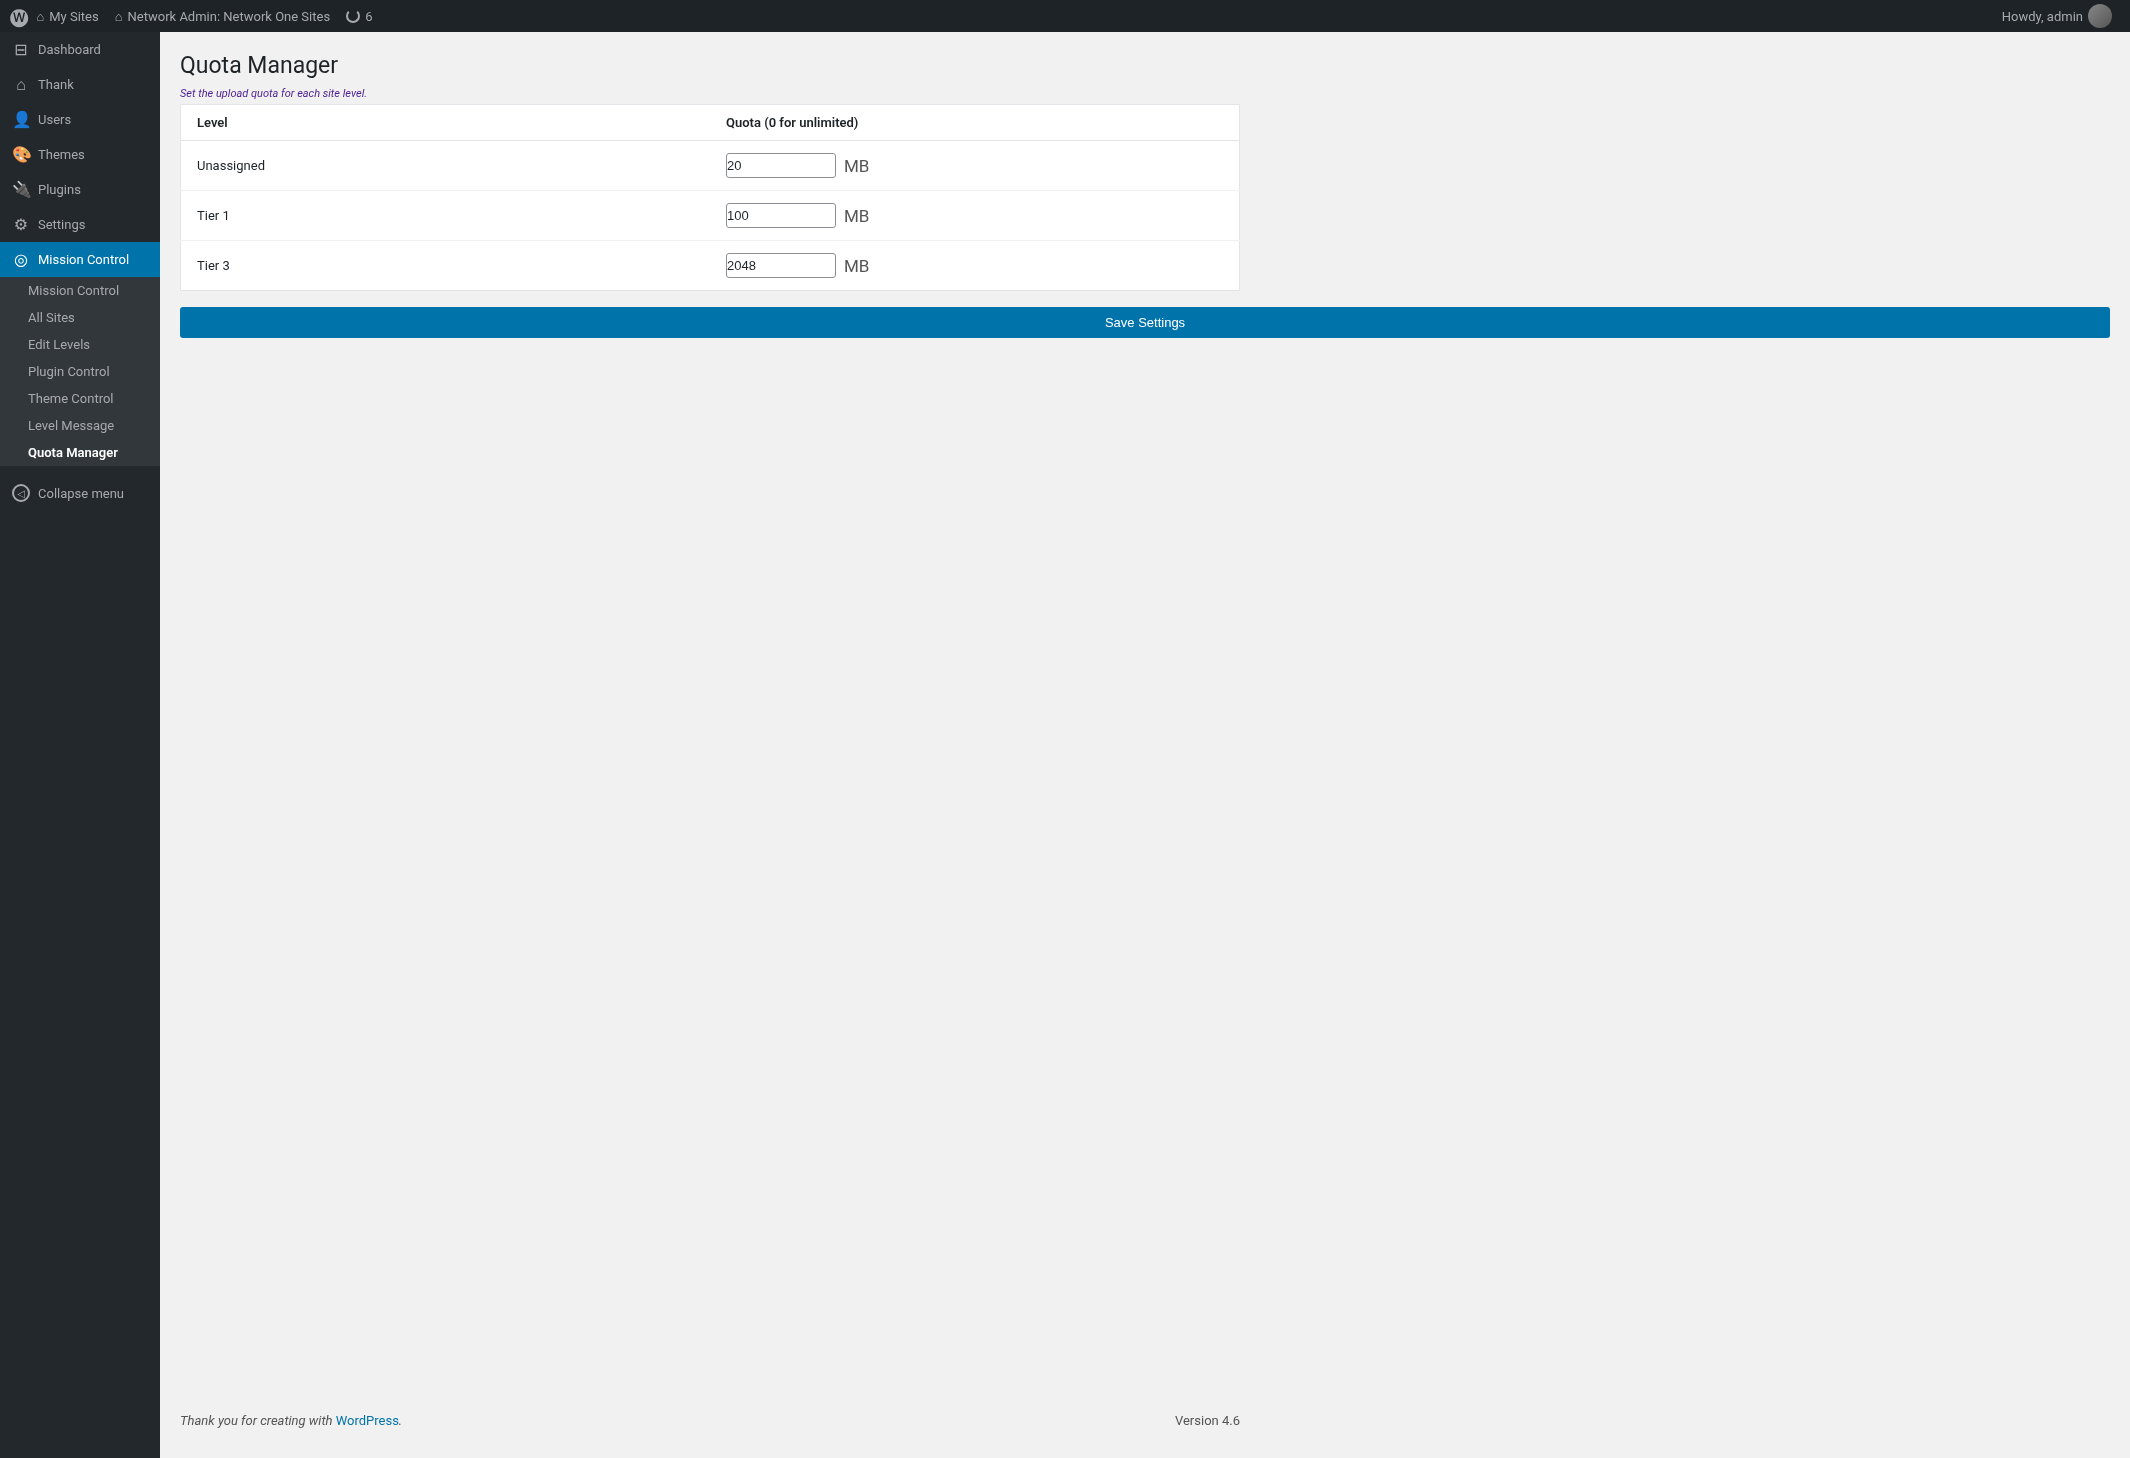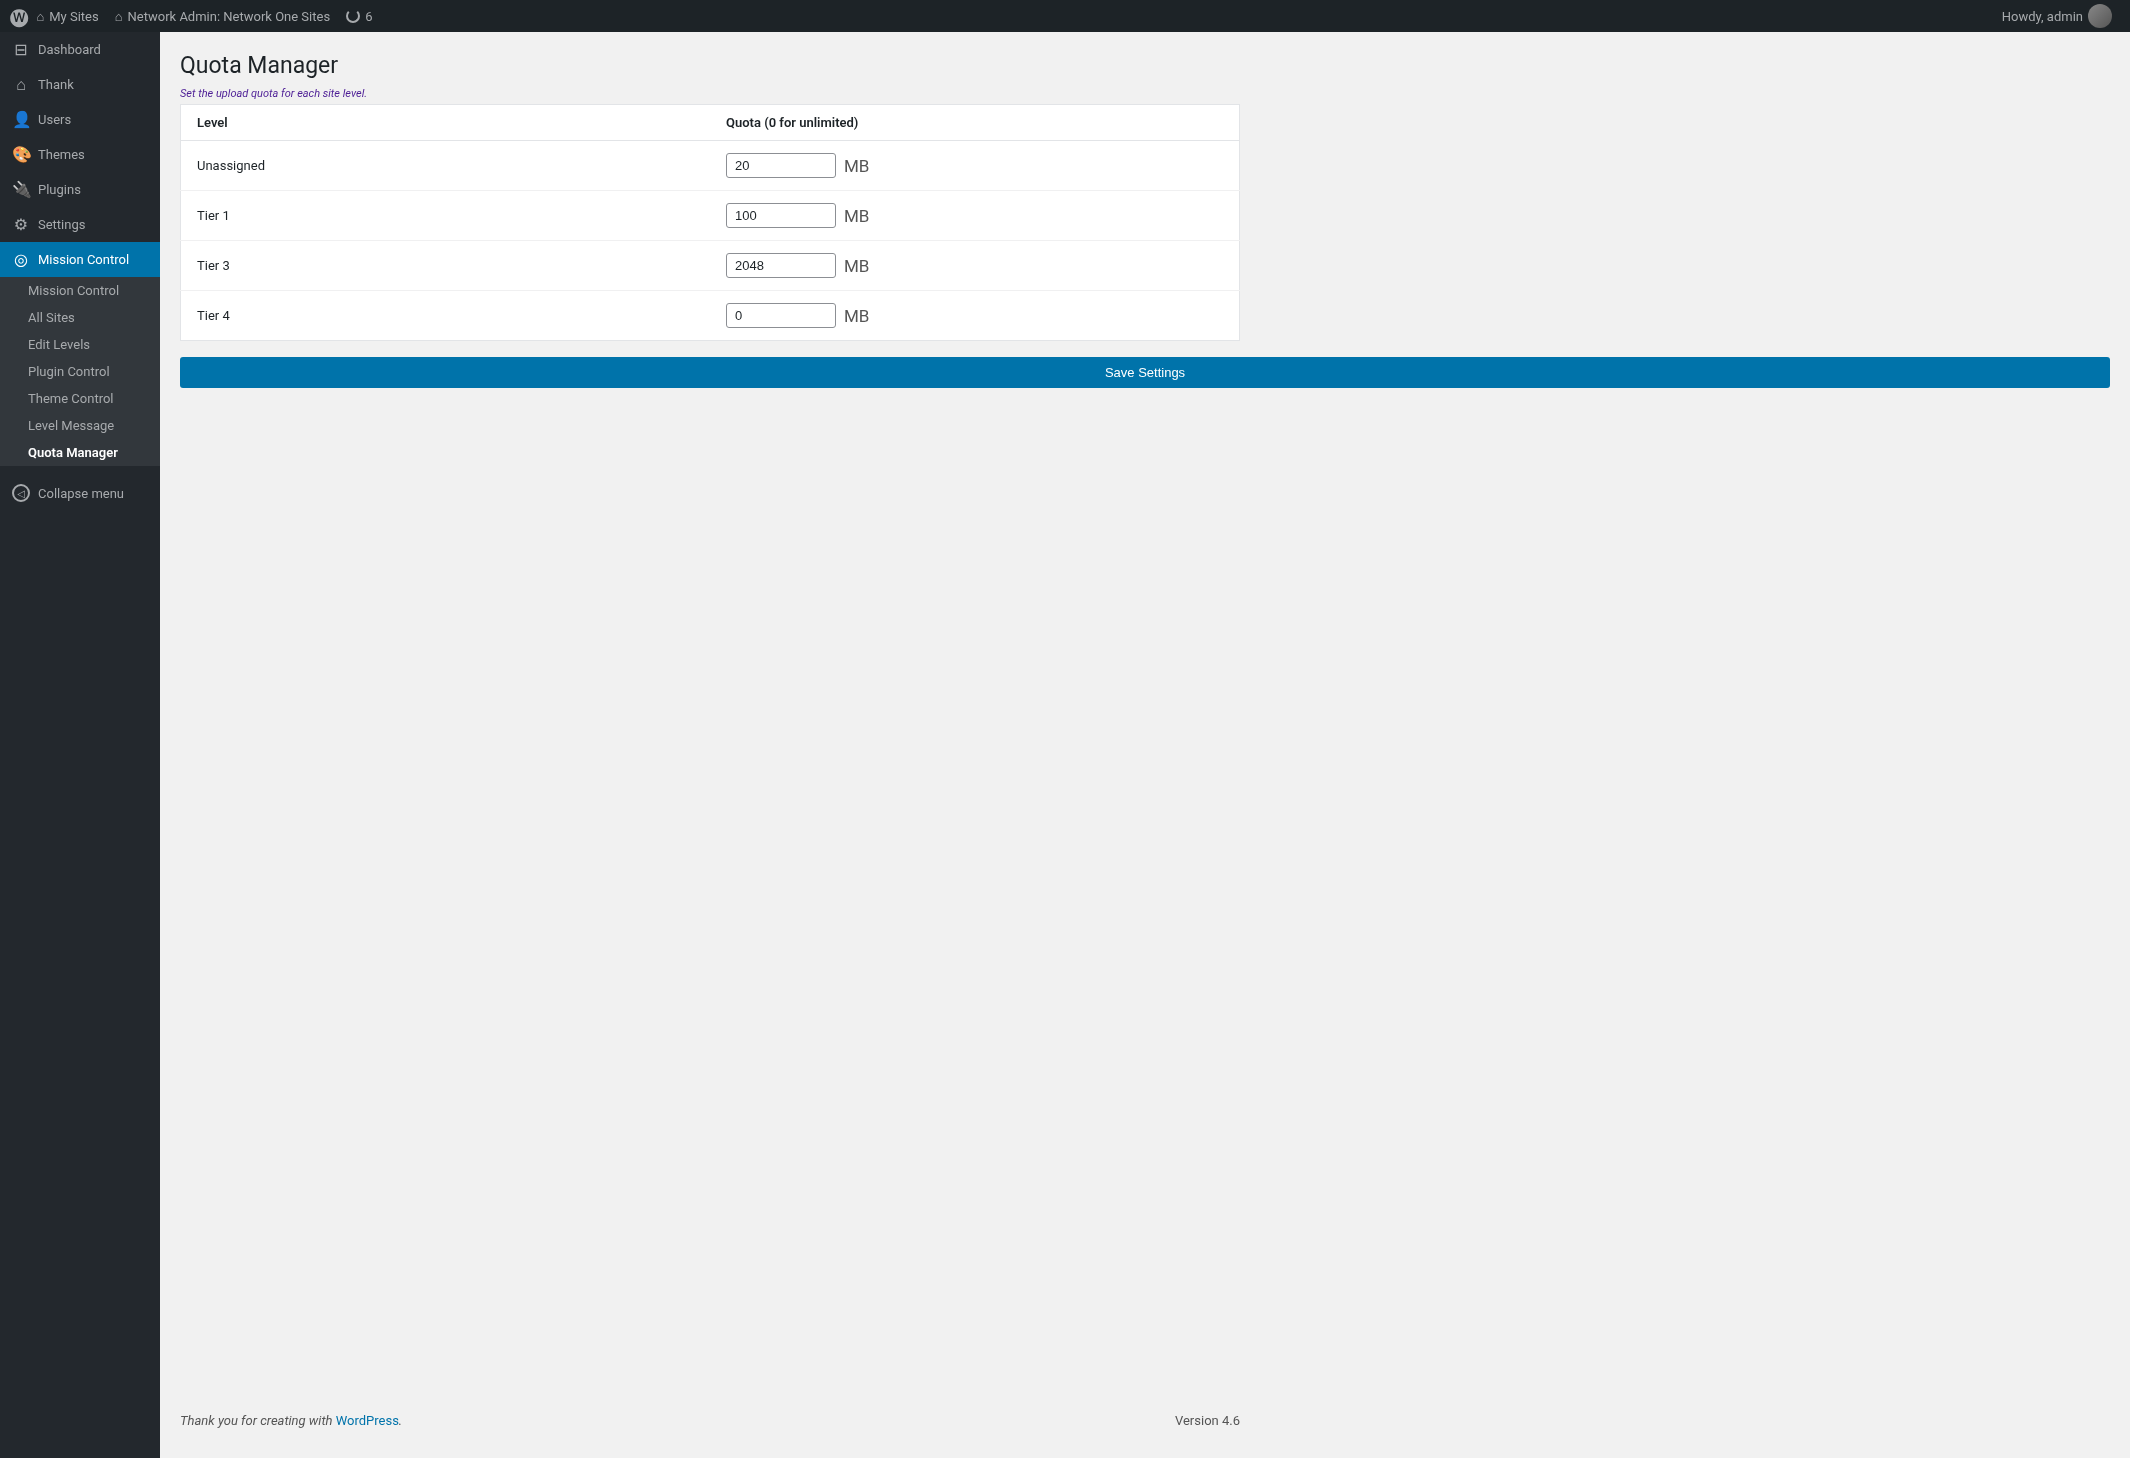--- a/index.html
+++ b/index.html
@@ -137,21 +137,21 @@
       vertical-align: middle;
       border-bottom: 1px solid #f0f0f1;
     }
     .quota-table tr:last-child td { border-bottom: none; }
     .quota-table .level-col { width: 50%; margin-left: 16px; }
     .quota-table .quota-col { width: 50%; }
 
     .quota-input-wrap { display: flex; align-items: center; gap: 8px; }
     .quota-input {
       width: 110px;
-      padding: 4px 8px;
+      padding: 4px 0;
       border: 1px solid #8c8f94;
       border-radius: 3px;
       font-size: 13px;
       color: #1d2327;
       background: #fff;
     }
     .quota-unit { color: #555; font-size: 17px; }
 
     
     .save-btn {
@@ -303,29 +303,20 @@
   </tr>
           <tr>
     <td class="level-col">Tier 3</td>
     <td class="quota-col">
       <div class="quota-input-wrap">
         <input class="quota-input" type="text" value="2048" style="">
         <span class="quota-unit">MB</span>
       </div>
     </td>
   </tr>
-          <tr>
-    <td class="level-col">Tier 4</td>
-    <td class="quota-col">
-      <div class="quota-input-wrap">
-        <input class="quota-input" type="text" value="0" style="">
-        <span class="quota-unit">MB</span>
-      </div>
-    </td>
-  </tr>
         </tbody>
     </table>
 
     <button class="save-btn">Save Settings</button>
 
     <div id="footer">
       <span>
         <span>Thank you for creating with </span><a href="#">WordPress</a>.
       </span>
       <span class="footer-version">Version 4.6</span>

